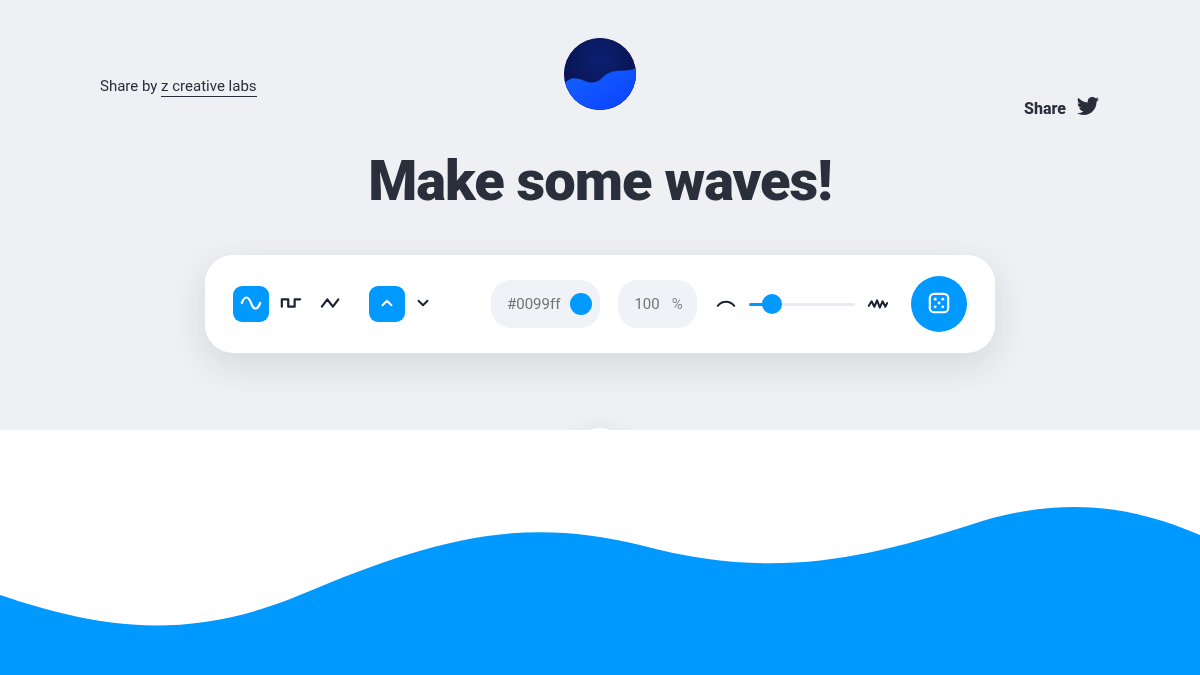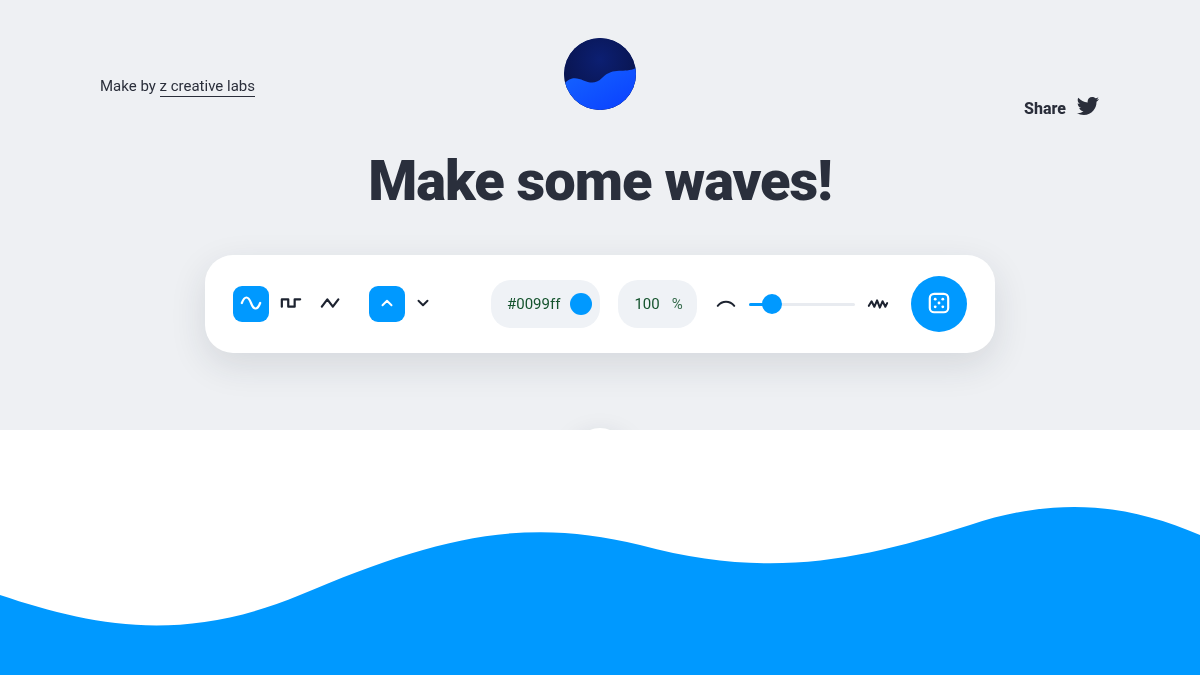--- a/index.html
+++ b/index.html
@@ -81,21 +81,21 @@
     width:36px;height:36px;border:0;border-radius:9px;background:transparent;cursor:pointer;
     display:flex;align-items:center;justify-content:center;
   }
   .flip button.active{background:var(--accent);}
   .flip button svg{stroke:#1d2330;stroke-width:2.6;fill:none;width:18px;height:18px;}
   .flip button.active svg{stroke:#fff;}
 
   .chip{
     height:48px;border-radius:20px;background:var(--chip);
     display:flex;align-items:center;padding:0 8px 0 16px;gap:10px;
-    font-size:15px;color:#14532d;cursor:pointer;
+    font-size:15px;color:#737373;cursor:pointer;
   }
   .chip .sw{width:22px;height:22px;border-radius:50%;background:var(--accent);}
   .chip.opacity{padding:0 14px 0 16px;gap:12px;}
   .chip.opacity .pct{opacity:.85;}
 
   .slider-zone{
     flex:1;display:flex;align-items:center;gap:12px;
   }
   .slider-zone .arc{width:22px;height:22px;display:block;}
   .slider-zone .arc svg{stroke:#1d2330;stroke-width:2.2;fill:none;width:22px;height:22px;}
@@ -133,21 +133,21 @@
   .wave-area{
     position:absolute;left:0;right:0;bottom:0;height:245px;background:#fff;
   }
   .wave-area svg{position:absolute;left:0;bottom:0;width:1200px;height:200px;display:block;}
 </style>
 </head>
 <body>
 
 <div class="header">
   <div class="credit">
-    <span>Make by </span><a href="#">z creative labs</a>
+    <span>Share by </span><a href="#">z creative labs</a>
   </div>
   <div class="share">
     <span>Share</span>
     <span>
       <svg viewBox="0 0 24 24">
           <path d="M23 4.9c-.8.4-1.7.6-2.6.8.9-.6 1.6-1.5 2-2.5-.9.5-1.9.9-2.9 1.1C18.6 3.4 17.4 3 16.1 3c-2.5 0-4.5 2-4.5 4.5 0 .4 0 .7.1 1C7.9 8.3 4.6 6.5 2.3 3.8c-.4.7-.6 1.5-.6 2.3 0 1.6.8 3 2 3.8-.7 0-1.4-.2-2-.6v.1c0 2.2 1.6 4 3.6 4.5-.4.1-.8.2-1.2.2-.3 0-.6 0-.9-.1.6 1.8 2.3 3.1 4.3 3.2-1.6 1.2-3.5 2-5.7 2-.4 0-.7 0-1.1-.1C2.9 20.3 5.3 21 7.8 21c8.2 0 12.7-6.8 12.7-12.7v-.6c.9-.6 1.6-1.4 2.2-2.3z"></path>
         </svg>
     </span>
   </div>
 </div>

